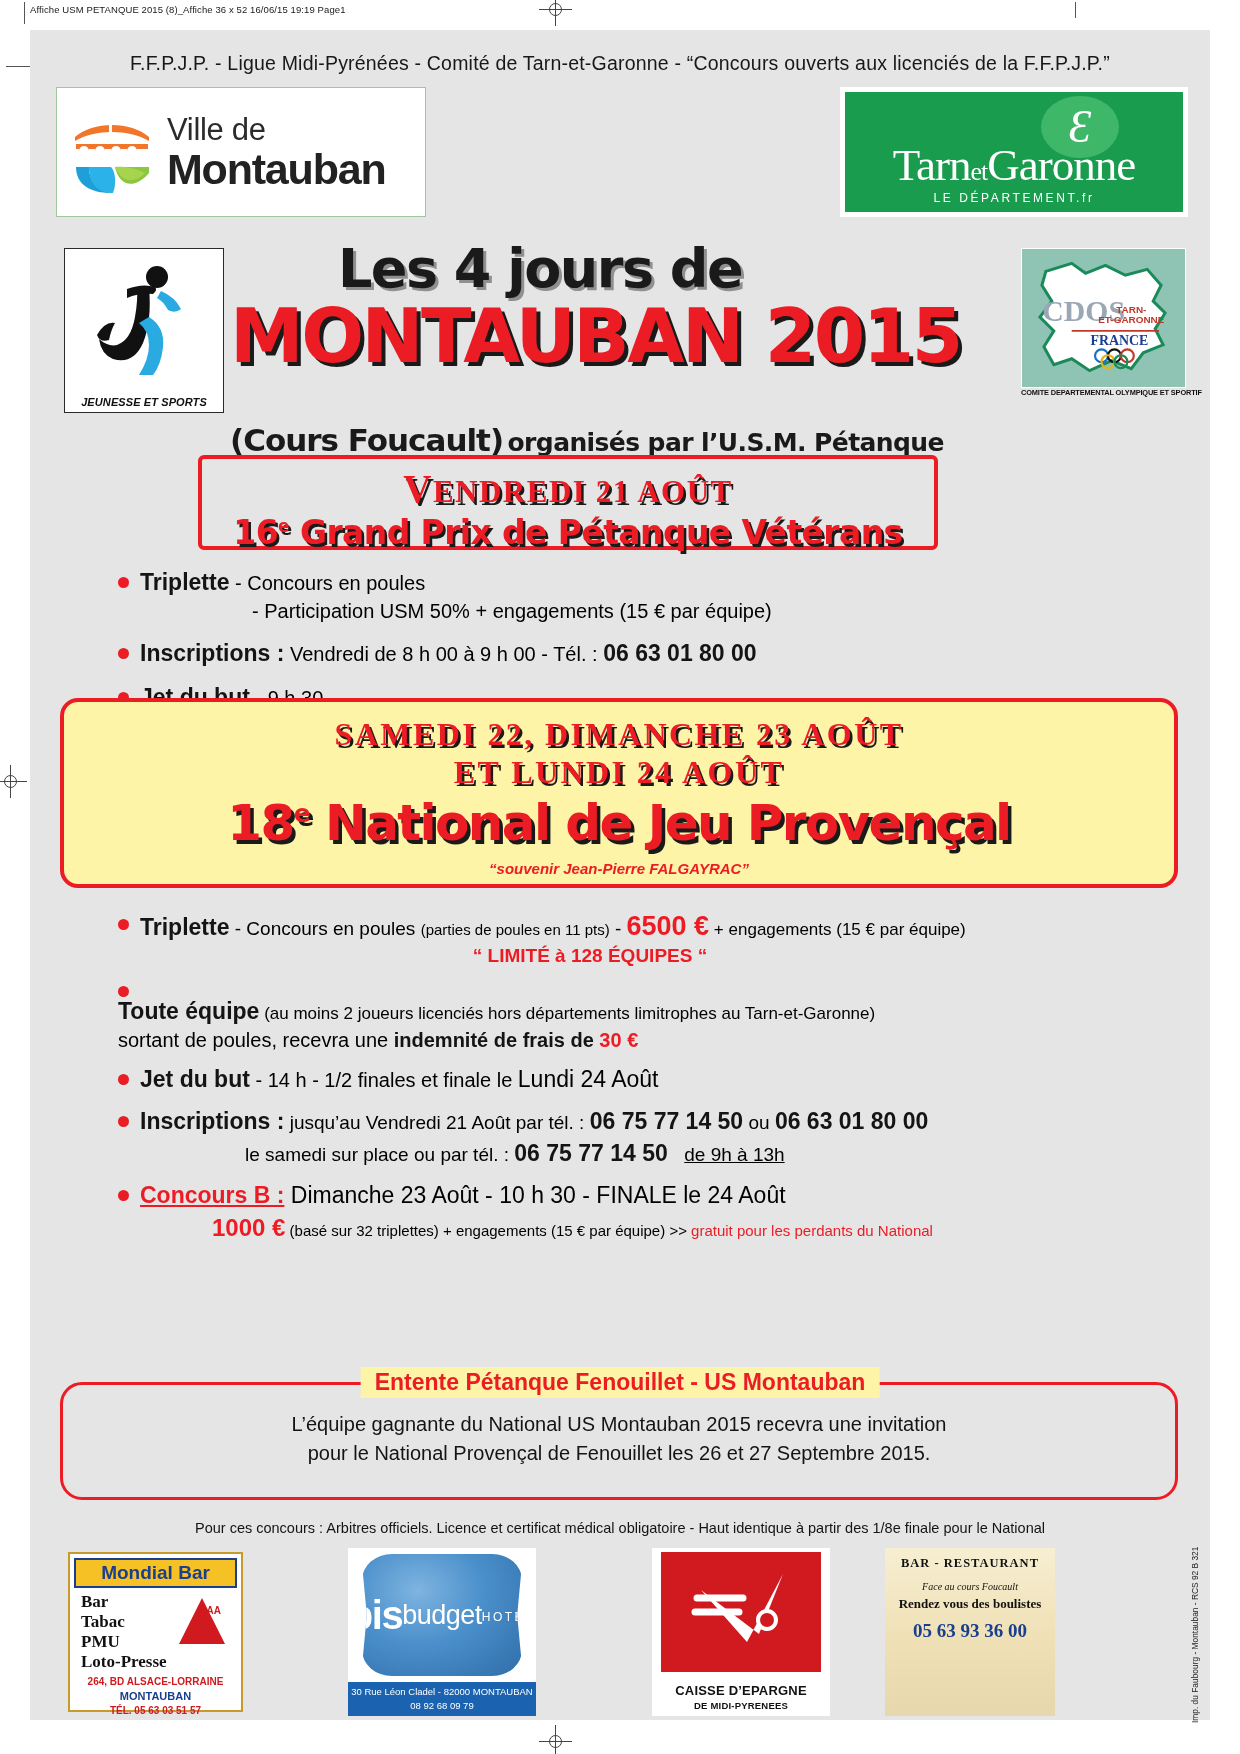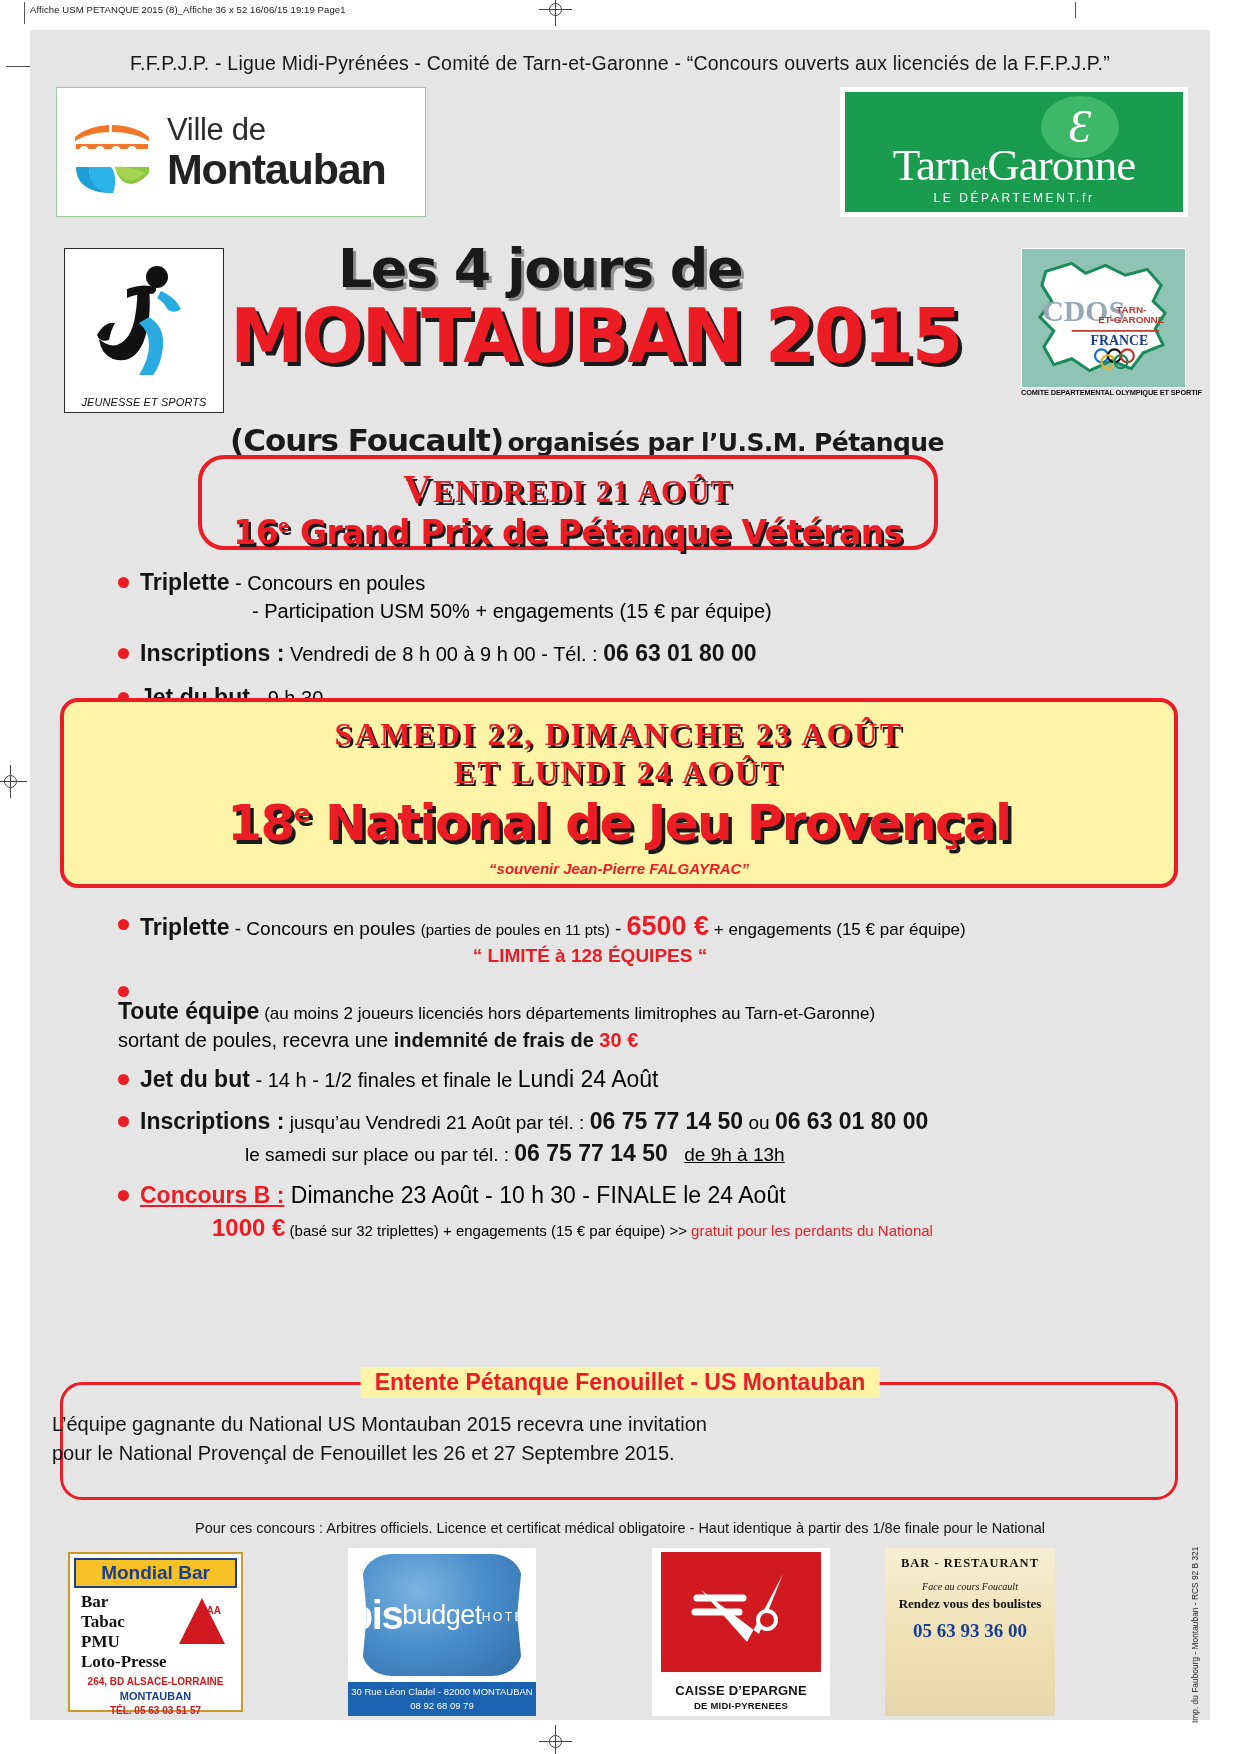--- a/index.html
+++ b/index.html
@@ -69,21 +69,21 @@
   }
   .tg-emb span { color:#fff; font-family:"Liberation Serif", serif; font-size:46px; font-style:italic; line-height:1; }
 
   
   .logo-jeunesse {
     position:absolute; left:34px; top:218px; width:160px; height:165px;
     background:#fff; border:1px solid #2a2a2a;
   }
   .jsp-caption {
     position:absolute; left:0; right:0; bottom:4px; text-align:center;
-    font-size:11px; font-weight:400; font-style:italic; color:#111; letter-spacing:.1px;
+    font-size:11px; font-weight:700; font-style:italic; color:#111; letter-spacing:.1px;
   }
   .jsp-figure { position:absolute; left:0; top:6px; width:100%; height:120px; }
 
   .title-wrap { position:absolute; left:200px; top:212px; width:620px; text-align:center; }
   .t-les {
     font-size:54px; font-weight:700; color:#1a1a1a; letter-spacing:-1.5px;
     line-height:1; text-shadow:3px 3px 0 rgba(40,40,40,.45);
     font-family:"DejaVu Sans", sans-serif;
   }
   .t-mont {
@@ -106,21 +106,21 @@
   .organise {
     position:absolute; left:200px; top:392px; width:700px; text-align:center;
     white-space:nowrap;
   }
   .organise .a { font-size:31px; font-weight:700; color:#1a1a1a; letter-spacing:-1px; font-family:"DejaVu Sans", sans-serif; }
   .organise .b { font-size:25px; font-weight:700; color:#1a1a1a; letter-spacing:-.6px; font-family:"DejaVu Sans", sans-serif; }
 
   
   .box-vendredi {
     position:absolute; left:168px; top:425px; width:740px; height:95px;
-    border:4px solid #ec1c24; border-radius:26px; text-align:center;
+    border:4px solid #ec1c24; border-radius:6px; text-align:center;
   }
   .v-l1 {
     margin-top:7px; font-size:31px; font-weight:700; color:#ec1c24;
     font-family:"Liberation Serif", serif; letter-spacing:1.5px;
     text-shadow:2.5px 2.5px 0 #1a1a1a;
   }
   .v-l1 .sc { font-size:39px; }
   .v-l2 {
     margin-top:2px; font-size:33px; font-weight:700; color:#ec1c24;
     letter-spacing:-.6px; text-shadow:2.5px 2.5px 0 #1a1a1a;
@@ -171,21 +171,21 @@
   .box-entente {
     position:absolute; left:30px; top:1352px; width:1118px; height:118px;
     border:3px solid #ec1c24; border-radius:22px;
   }
   .entente-title {
     position:absolute; left:50%; transform:translateX(-50%); top:1337px;
     background:#fdf4a8; padding:2px 14px; z-index:3;
     font-size:23px; font-weight:700; color:#ec1c24; white-space:nowrap;
   }
   .entente-body {
-    position:absolute; left:22px; top:1380px; width:1118px; 
+    position:absolute; left:30px; top:1380px; width:1118px; text-align:center;
     font-size:20px; color:#141414; line-height:1.45;
   }
 
   .footnote {
     position:absolute; left:0; top:1490px; width:100%; text-align:center;
     font-size:14.5px; color:#141414; white-space:nowrap;
   }
   .sp { position:absolute; background:#fff; }
 
   .sp-mondial { left:38px; top:1522px; width:175px; height:160px; border:2px solid #c89a2a; }

